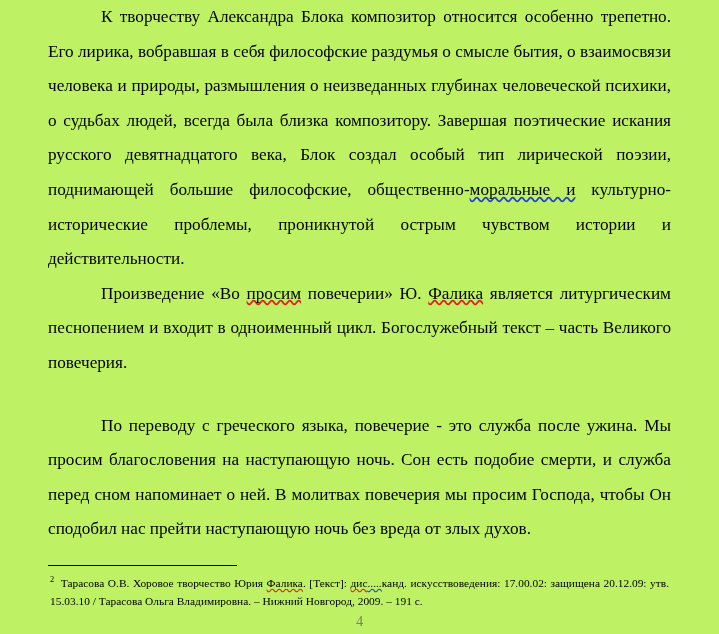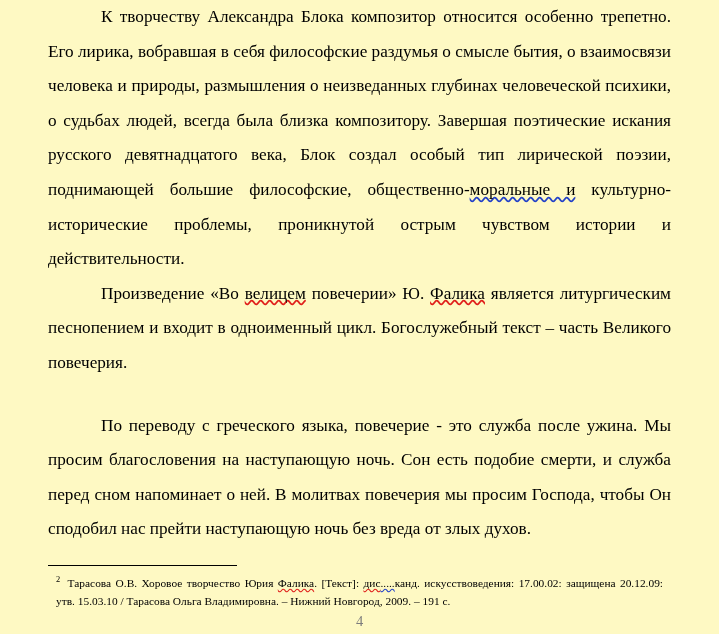--- a/index.html
+++ b/index.html
@@ -8,21 +8,21 @@
     background: #ffffff;
   }
   body {
     font-family: "Liberation Serif", "DejaVu Serif", serif;
     color: #000000;
   }
   .page {
     position: relative;
     width: 719px;
     height: 634px;
-    background: #fef9c3;
+    background: #bef264;
     overflow: hidden;
     box-sizing: border-box;
   }
   .body-area {
     position: absolute;
     left: 48px;
     top: 0px;
     width: 623px;
   }
   p.para {
@@ -61,21 +61,21 @@
   .footnote-sep {
     width: 189px;
     height: 0;
     border-top: 1.6px solid #000000;
     margin: 0 0 9px 0;
   }
   .footnote-text {
     font-size: 11.4px;
     line-height: 17.6px;
     text-align: justify;
-    margin: 8px;
+    margin: 2px;
     text-indent: 0;
   }
   .fn-marker {
     font-size: 8.4px;
     vertical-align: super;
     line-height: 0;
     margin-right: 3px;
   }
   .page-number {
     position: absolute;
@@ -88,21 +88,21 @@
     line-height: 18px;
   }
 </style>
 </head>
 <body>
 
 <div class="page">
 
   <div class="body-area">
     <p class="para">К творчеству Александра Блока композитор относится особенно трепетно. Его лирика, вобравшая в себя философские раздумья о смысле бытия, о взаимосвязи человека и природы, размышления о неизведанных глубинах человеческой психики, о судьбах людей, всегда была близка композитору.  Завершая поэтические искания русского девятнадцатого века, Блок создал особый тип лирической поэзии, поднимающей большие философские, общественно-<span class="sp-blue">моральные и</span> культурно-исторические проблемы, проникнутой острым чувством истории и действительности.</p>
-    <p class="para">Произведение «Во <span class="sp-red">велицем</span> повечерии» Ю. <span class="sp-red">Фалика</span> является литургическим песнопением и входит в одноименный цикл. Богослужебный текст – часть Великого повечерия.</p>
+    <p class="para">Произведение «Во <span class="sp-red">просим</span> повечерии» Ю. <span class="sp-red">Фалика</span> является литургическим песнопением и входит в одноименный цикл. Богослужебный текст – часть Великого повечерия.</p>
     <p class="para">По переводу с греческого языка, повечерие - это служба после ужина. Мы просим благословения на наступающую ночь. Сон есть подобие смерти, и служба перед сном напоминает о ней. В молитвах повечерия мы просим Господа, чтобы Он сподобил нас прейти наступающую ночь без вреда от злых духов.</p>
   </div>
 
   <div class="footnote-zone">
     <div class="footnote-sep"></div>
     <p class="footnote-text">
       <span class="fn-marker">2</span><span> Тарасова О.В. Хоровое творчество Юрия <span class="sp-red">Фалика</span>. [Текст]: <span class="sp-red">дис</span><span class="sp-blue">.....</span>канд. искусствоведения: 17.00.02: защищена 20.12.09: утв. 15.03.10 / Тарасова Ольга Владимировна. – Нижний Новгород, 2009. – 191 с.</span>
     </p>
   </div>
 

